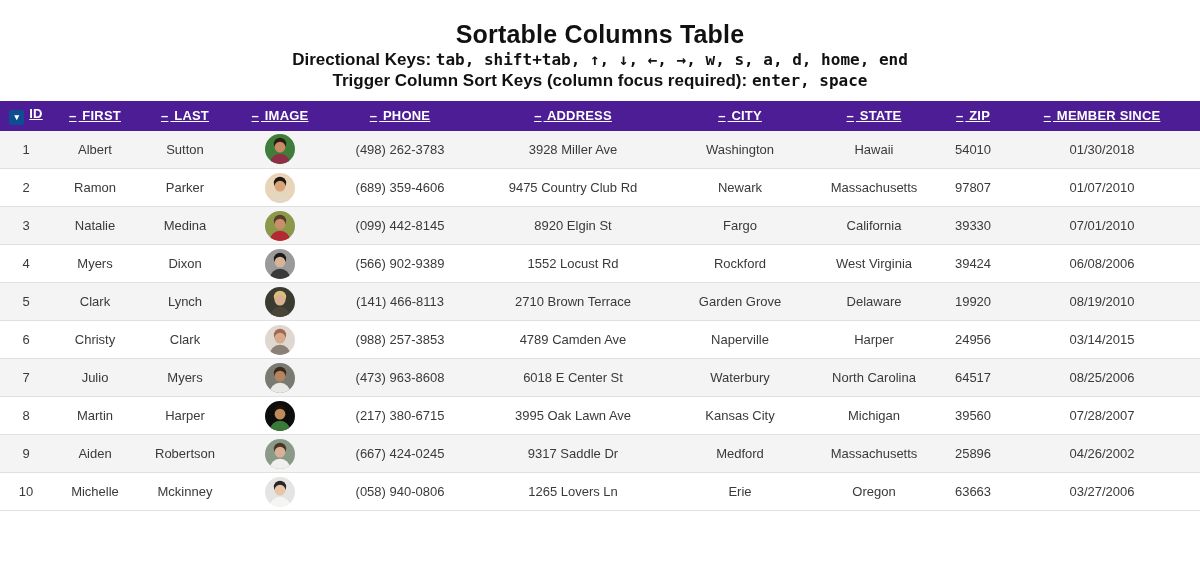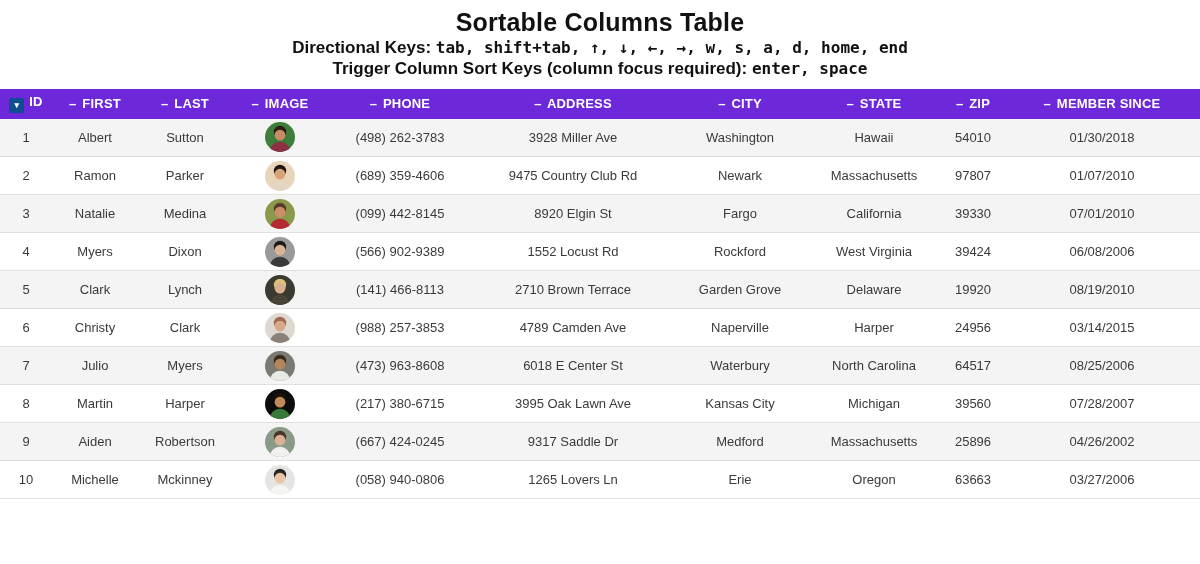--- a/index.html
+++ b/index.html
@@ -1,29 +1,29 @@
 <!DOCTYPE html>
 <html><head>
 <meta charset="utf-8">
 <style>
   * { box-sizing: border-box; margin: 0; padding: 0; }
   html, body { width: 1200px; height: 564px; background: #ffffff; overflow: hidden; }
   body { font-family: "Liberation Sans", sans-serif; }
 
-  .page-header { text-align: center; padding-top: 8px; }
+  .page-header { text-align: center; padding-top: 20px; }
   .page-title { font-size: 25px; font-weight: bold; color: #111; letter-spacing: 0.2px; }
   .instruction-line { font-size: 17px; font-weight: bold; color: #111; margin-top: 0; line-height: 1.25; }
   .instruction-keys { font-family: "DejaVu Sans Mono", monospace; font-weight: bold; font-size: 16px; }
 
   table { width: 1200px; border-collapse: collapse; table-layout: fixed; margin-top: 9px; }
   thead th {
-    background: #6d28d9; color: #ffffff;
+    background: #4c1d95; color: #ffffff;
     font-size: 13px; font-weight: bold; letter-spacing: 0.2px;
     height: 30px; text-align: center; vertical-align: middle;
-    white-space: nowrap; cursor: pointer; user-select: none;
+    white-space: nowrap; cursor: pointer; user-select: none; text-decoration: underline;
   }
   .sort-badge {
     display: inline-block; width: 15px; height: 15px;
     background: #0e4d90; border-radius: 2px;
     font-size: 9px; line-height: 15px; text-align: center;
     color: #fff; vertical-align: -2px; margin-right: 5px;
   }
   .dash { font-weight: bold; margin-right: 2px; }
 
   tbody td {

